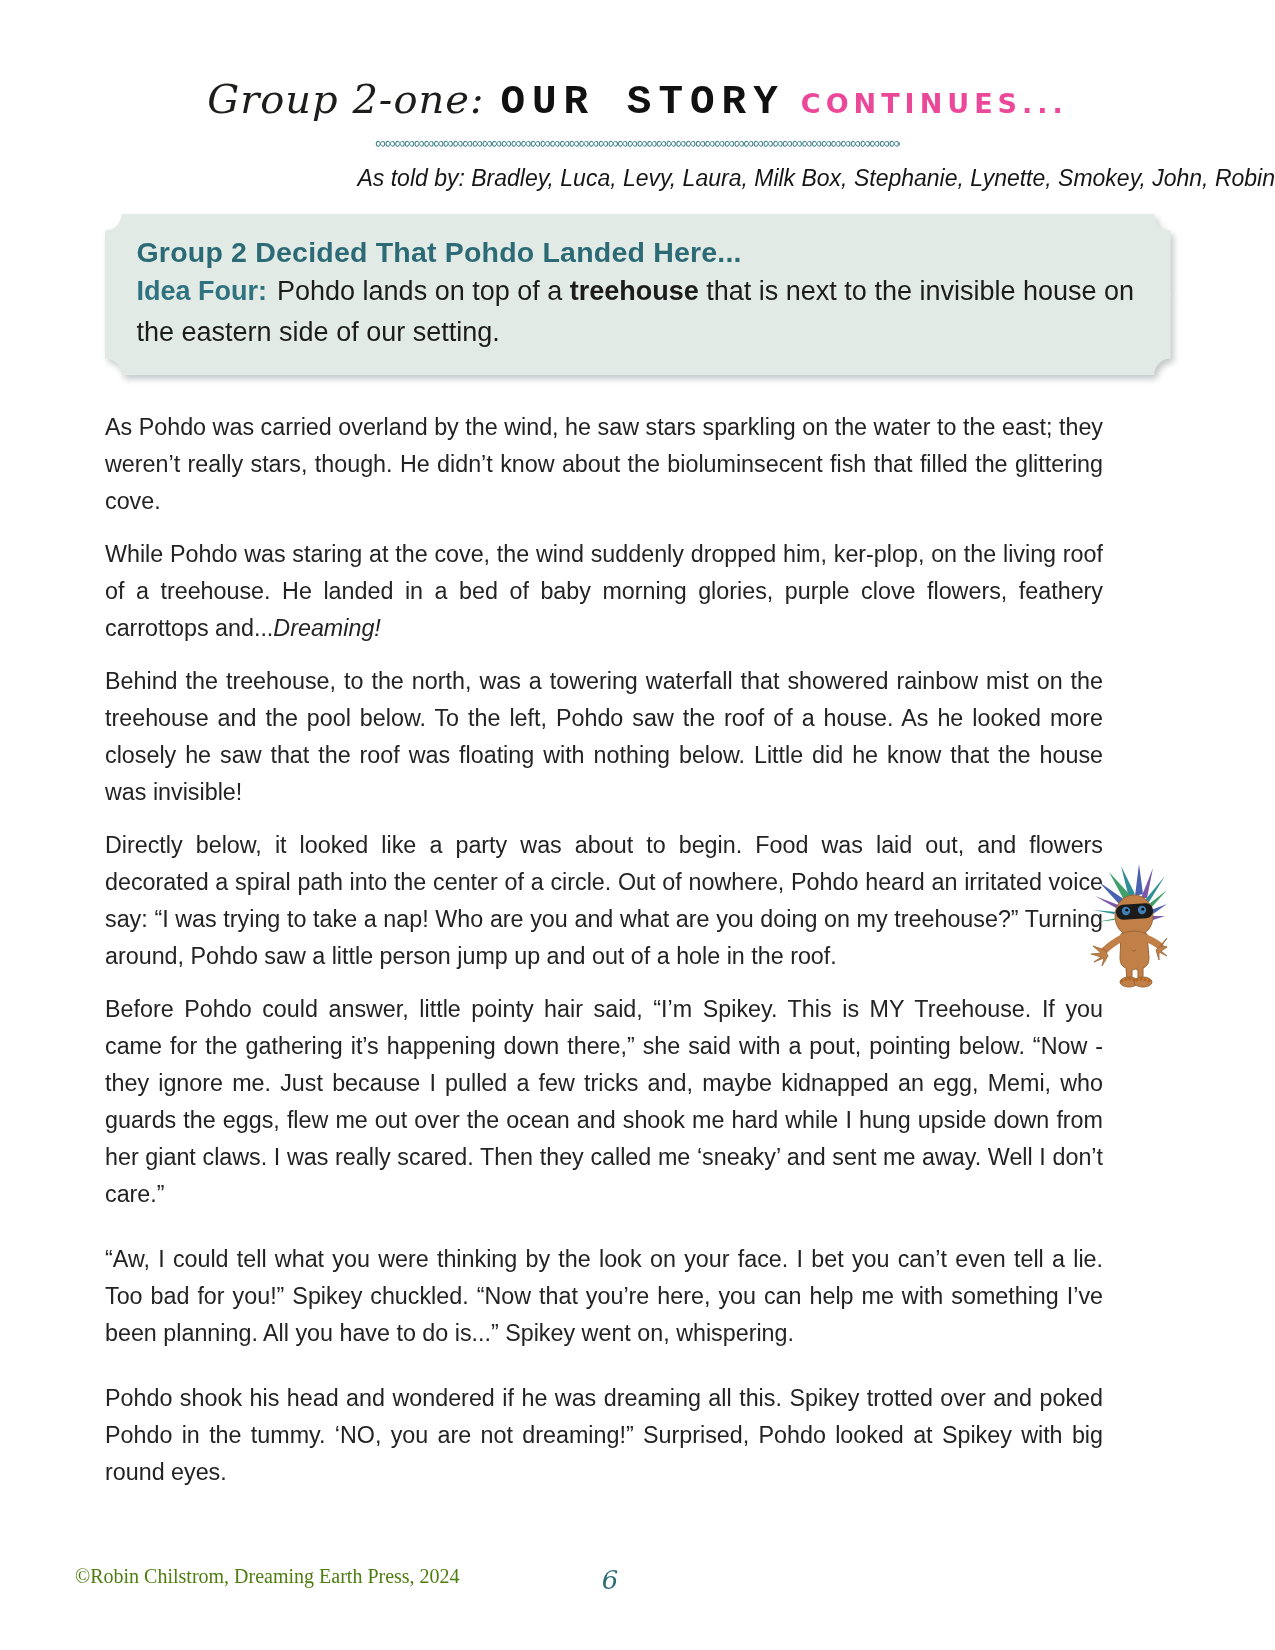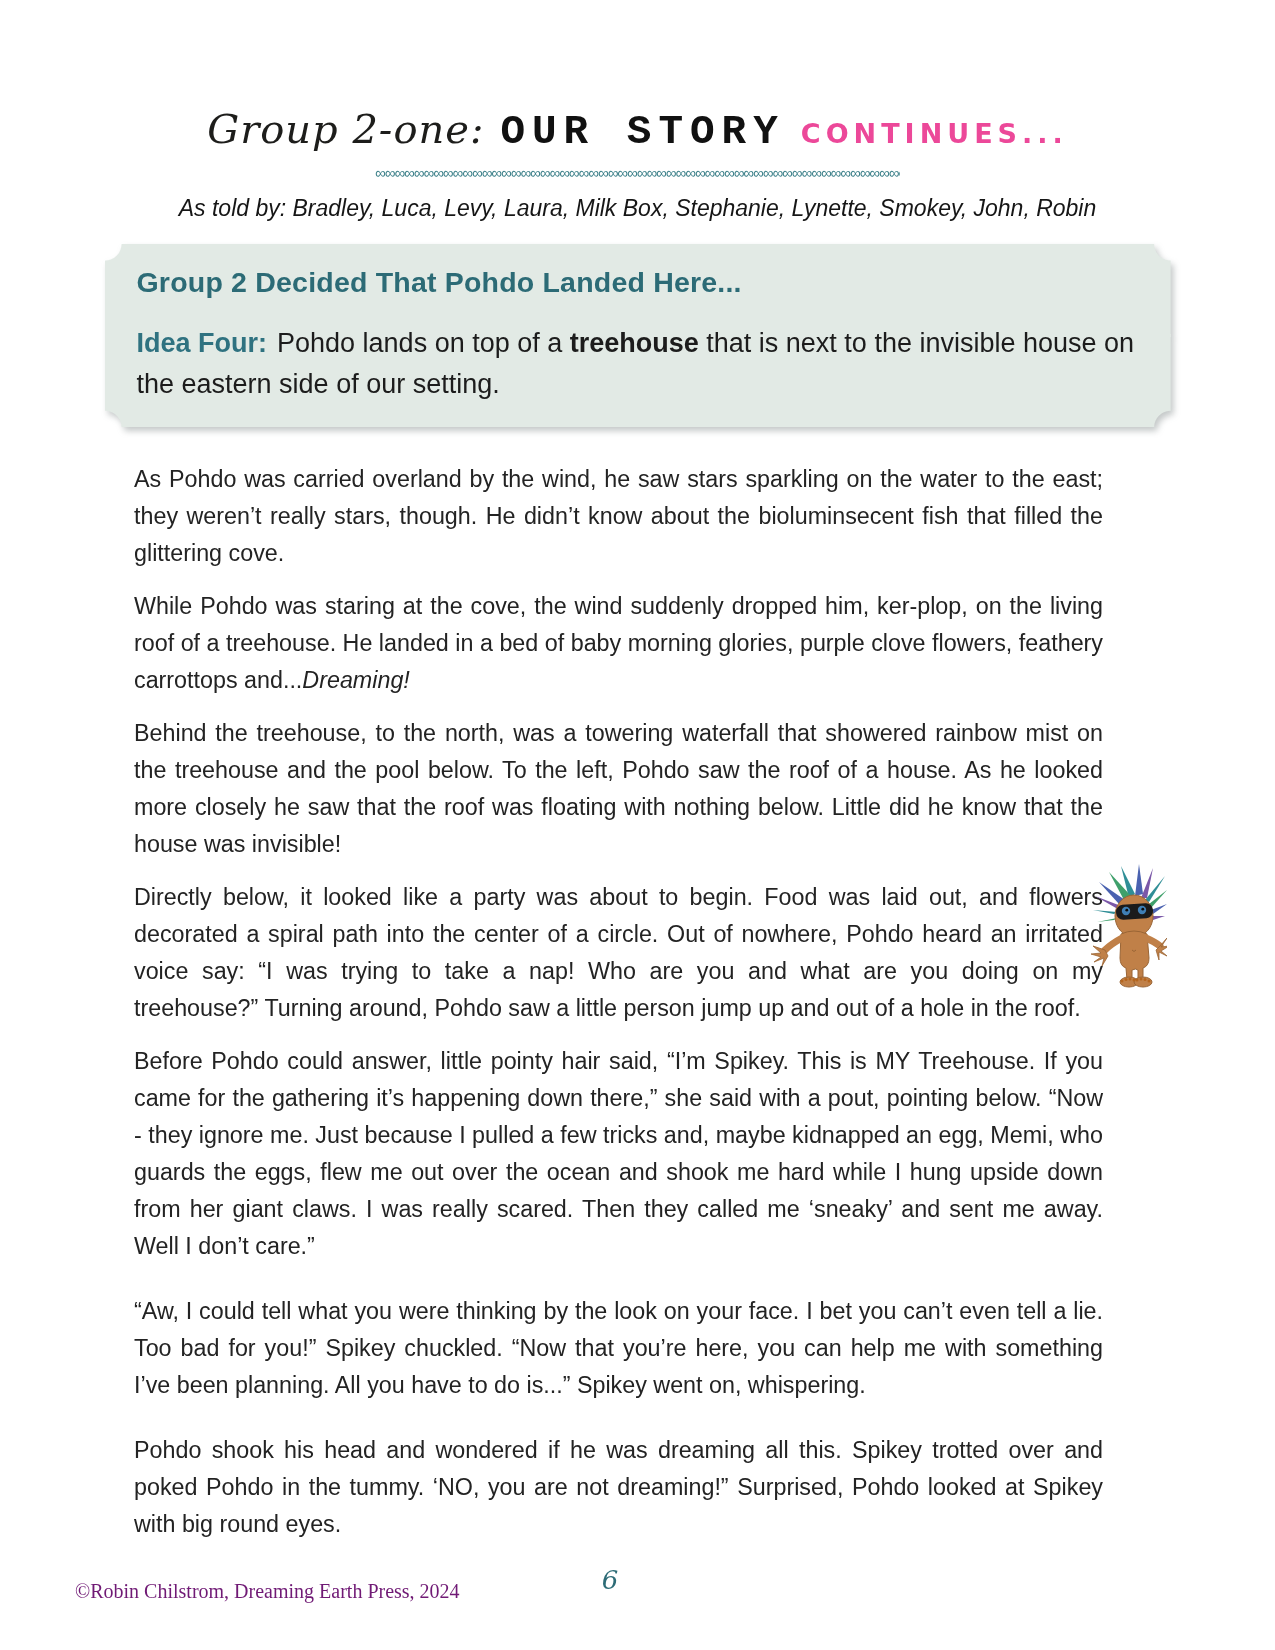--- a/index.html
+++ b/index.html
@@ -9,21 +9,21 @@
   .page {
     position: relative;
     width: 1275px;
     height: 1650px;
     margin: 0 auto;
     background: #ffffff;
     overflow: hidden;
   }
 
   
-  .masthead { text-align: center; padding-top: 106px; }
+  .masthead { text-align: right; padding-top: 76px; }
   .title {
     display: flex;
     justify-content: center;
     align-items: baseline;
     gap: 16px;
     font-weight: normal;
   }
   .t-script {
     font-family: "DejaVu Serif", serif;
     font-style: italic;
@@ -80,21 +80,21 @@
       radial-gradient(circle 17px at 0 100%,     transparent 16px, var(--pbg) 17px) bottom left / 51% 51% no-repeat,
       radial-gradient(circle 17px at 100% 100%,  transparent 16px, var(--pbg) 17px) bottom right/ 51% 51% no-repeat;
   }
   .plaque h2 {
     font-size: 28.5px;
     font-weight: 700;
     color: #2c6b76;
     letter-spacing: 0.2px;
   }
   .plaque .idea {
-    margin-top: 24px;
+    margin-top: 2px;
     font-size: 27px;
     line-height: 41px;
     color: #1c1c1c;
   }
   .idea-label {
     font-weight: 700;
     color: #2f7280;
     margin-right: 10px;
   }
   .idea b { font-weight: 700; }
@@ -102,21 +102,21 @@
   
   .story {
     width: 998px;
     margin: 34px auto 0 auto;
     margin-left: 105px;
     font-size: 23.3px;
     line-height: 37px;
     text-align: justify;
     color: #232323;
   }
-  .story p { margin-bottom: 16px; margin-left: 29px; }
+  .story p { margin-bottom: 16px; }
   .story p.gap { margin-top: 28px; }
   .story i { font-style: italic; }
   .story b { font-weight: 400; }
 
   
   .spikey {
     position: absolute;
     left: 1091px;
     top: 858px;
     width: 76px;
@@ -126,24 +126,24 @@
   
   .pagefoot {
     position: absolute;
     left: 0; right: 0;
     top: 1565px;
     height: 40px;
   }
   .copyright {
     position: absolute;
     left: 75px;
-    top: 15px;
+    top: 0;
     font-family: "Liberation Serif", serif;
     font-size: 20px;
-    color: #701a75;
+    color: #4d7c0f;
   }
   .pagenum {
     position: absolute;
     left: 590px;
     top: 0;
     width: 40px;
     text-align: center;
     font-family: "DejaVu Serif", serif;
     font-style: italic;
     font-size: 26px;

